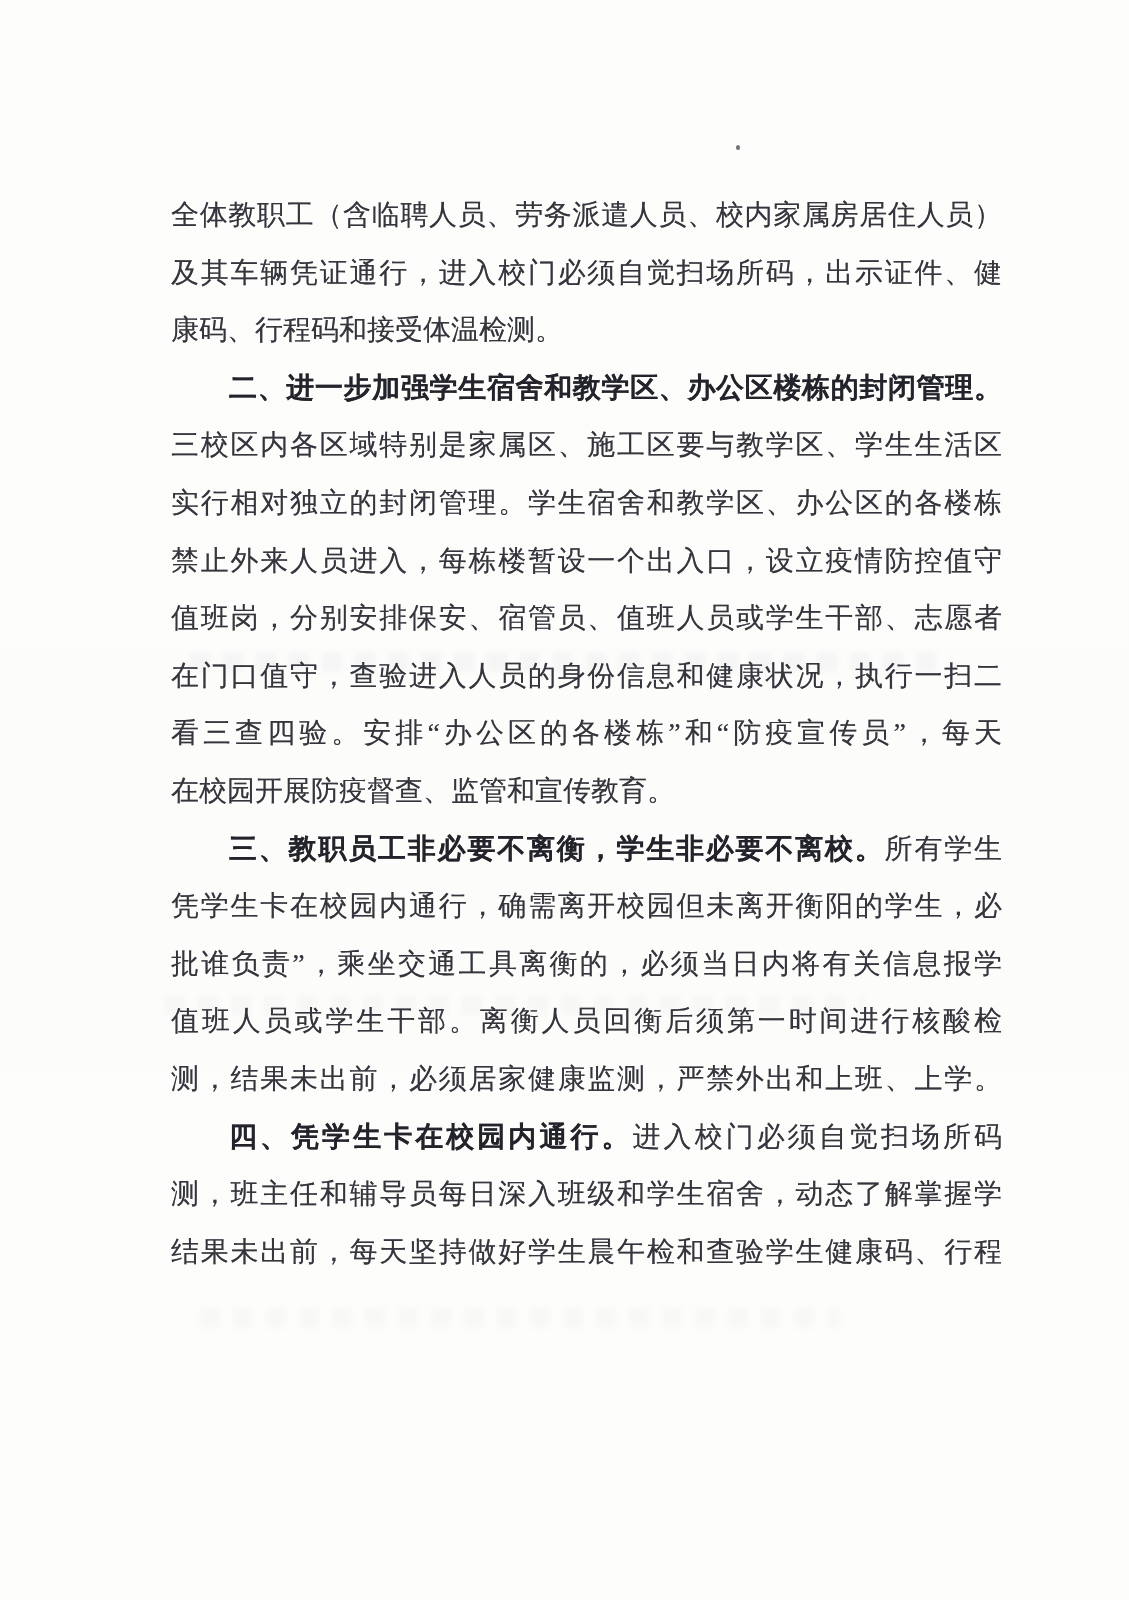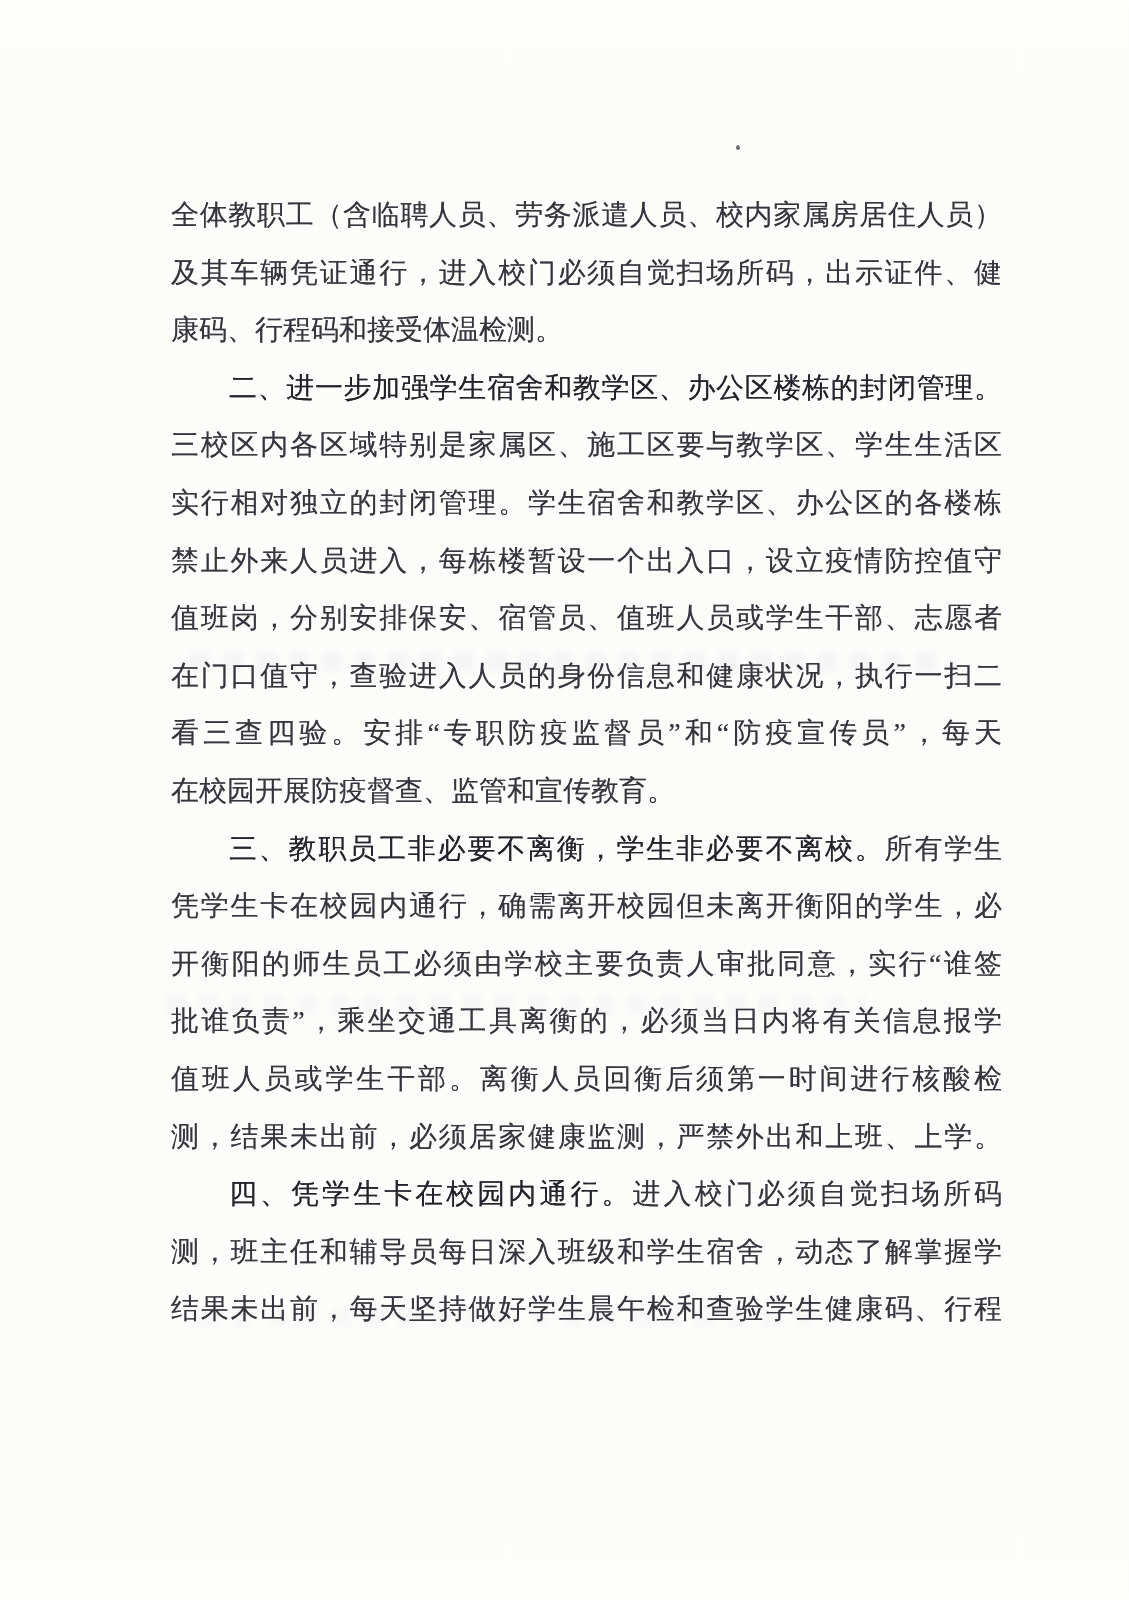--- a/index.html
+++ b/index.html
@@ -64,21 +64,21 @@
   .line.para-end {
     text-align: center;
     text-align-last: left;
   }
   .line.indent {
     text-indent: 58px;
   }
   .run { font-weight: normal; }
   .run.bold {
     font-family: "Liberation Sans", sans-serif;
-    font-weight: 400;
+    font-weight: 700;
     color: #23242b;
     text-shadow: 0 0 0.6px rgba(35, 36, 43, 0.7);
   }
 </style>
 </head>
 <body>
 
 <div class="page">
   <div class="speck"></div>
   <div class="bleed b1"></div>
@@ -87,25 +87,24 @@
   <div class="doc">
       <div class="line"><span class="run">全体教职工（含临聘人员、劳务派遣人员、校内家属房居住人员）</span></div>
       <div class="line"><span class="run">及其车辆凭证通行，进入校门必须自觉扫场所码，出示证件、健</span></div>
       <div class="line para-end"><span class="run">康码、行程码和接受体温检测。</span></div>
       <div class="line indent"><span class="run bold">二、进一步加强学生宿舍和教学区、办公区楼栋的封闭管理。</span></div>
       <div class="line"><span class="run">三校区内各区域特别是家属区、施工区要与教学区、学生生活区</span></div>
       <div class="line"><span class="run">实行相对独立的封闭管理。学生宿舍和教学区、办公区的各楼栋</span></div>
       <div class="line"><span class="run">禁止外来人员进入，每栋楼暂设一个出入口，设立疫情防控值守</span></div>
       <div class="line"><span class="run">值班岗，分别安排保安、宿管员、值班人员或学生干部、志愿者</span></div>
       <div class="line"><span class="run">在门口值守，查验进入人员的身份信息和健康状况，执行一扫二</span></div>
-      <div class="line"><span class="run">看三查四验。安排“专职防疫监督员”和“防疫宣传员”，每天</span></div>
+      <div class="line"><span class="run">看三查四验。安排“办公区的各楼栋”和“防疫宣传员”，每天</span></div>
       <div class="line para-end"><span class="run">在校园开展防疫督查、监管和宣传教育。</span></div>
       <div class="line indent"><span class="run bold">三、教职员工非必要不离衡，学生非必要不离校。</span><span class="run">所有学生</span></div>
       <div class="line"><span class="run">凭学生卡在校园内通行，确需离开校园但未离开衡阳的学生，必</span></div>
-      <div class="line"><span class="run">开衡阳的师生员工必须由学校主要负责人审批同意，实行“谁签</span></div>
       <div class="line"><span class="run">批谁负责”，乘坐交通工具离衡的，必须当日内将有关信息报学</span></div>
       <div class="line"><span class="run">值班人员或学生干部。离衡人员回衡后须第一时间进行核酸检</span></div>
       <div class="line"><span class="run">测，结果未出前，必须居家健康监测，严禁外出和上班、上学。</span></div>
       <div class="line indent"><span class="run bold">四、凭学生卡在校园内通行。</span><span class="run">进入校门必须自觉扫场所码</span></div>
       <div class="line"><span class="run">测，班主任和辅导员每日深入班级和学生宿舍，动态了解掌握学</span></div>
       <div class="line"><span class="run">结果未出前，每天坚持做好学生晨午检和查验学生健康码、行程</span></div>
     </div>
 </div>
 
 </body></html>

